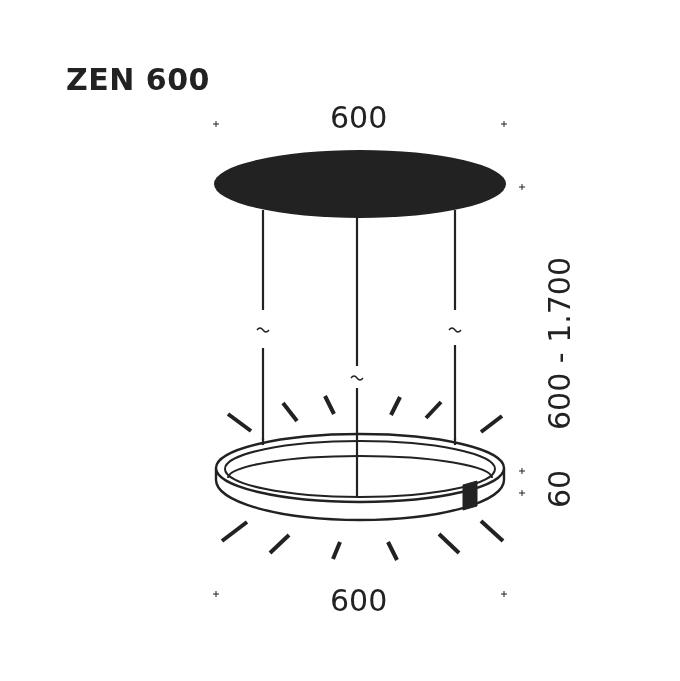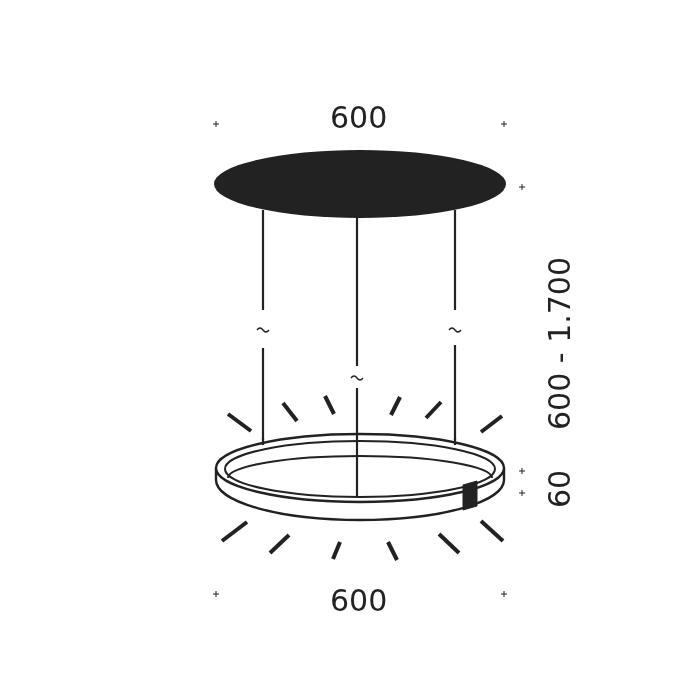--- a/index.html
+++ b/index.html
@@ -35,20 +35,21 @@
     }
     .dim-height { left: 542px; top: 430px; }
     .dim-ring { left: 542px; top: 508px; }
     svg.drawing { position: absolute; left: 0; top: 0; }
   </style>
 </head>
 <body>
 
 <div class="canvas">
 
+  <div class="title">ZEN 600</div>
 
   <div class="dim-label dim-top">600</div>
   <div class="dim-label dim-bottom">600</div>
   <div class="dim-label dim-vert dim-height">600 - 1.700</div>
   <div class="dim-label dim-vert dim-ring">60</div>
 
   <svg class="drawing" width="680" height="681" viewBox="0 0 680 681" xmlns="http://www.w3.org/2000/svg">
 
     <g stroke="#222222" stroke-width="1">
       <g>

